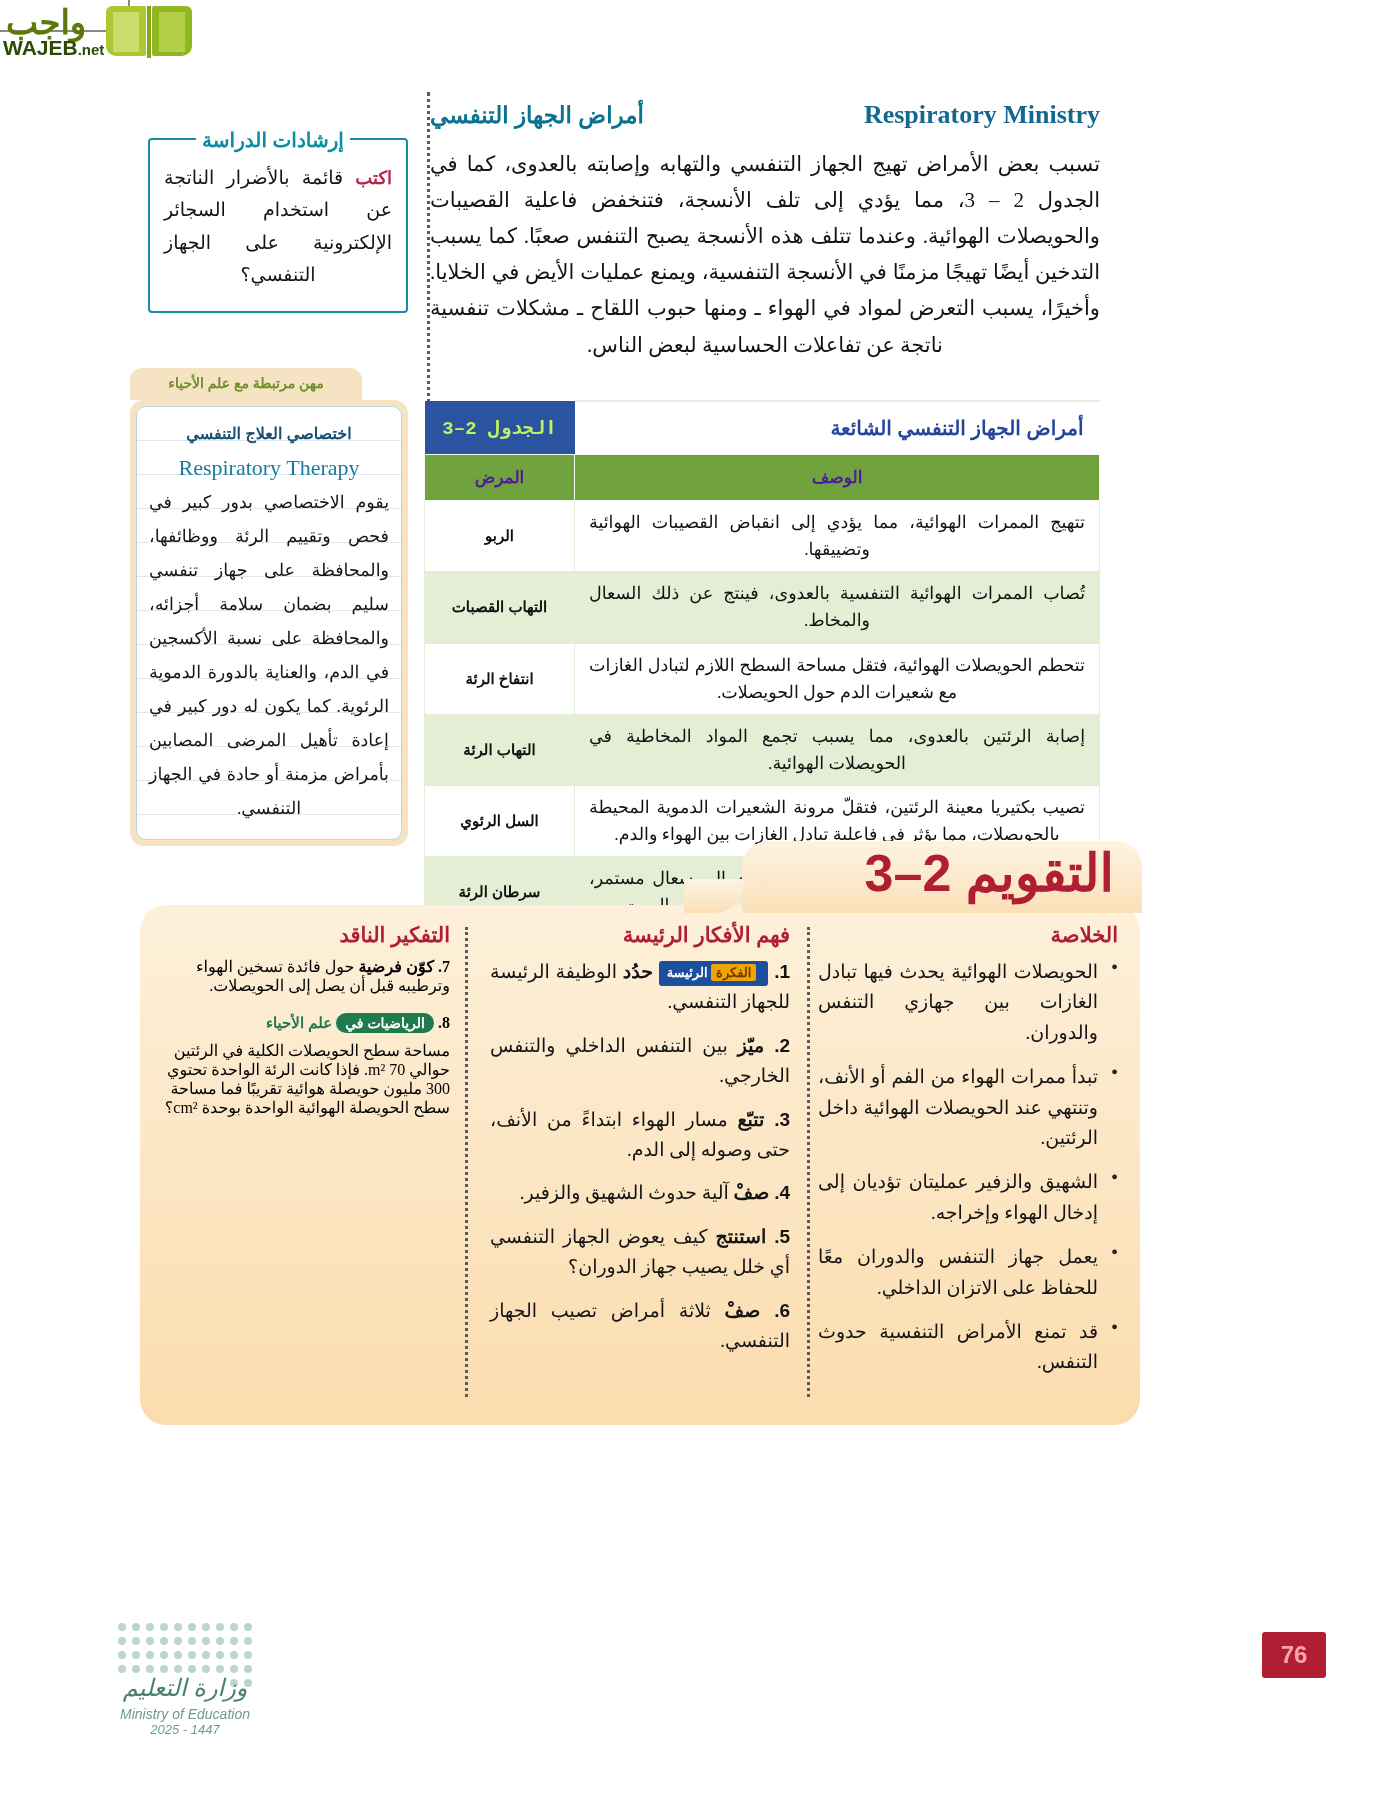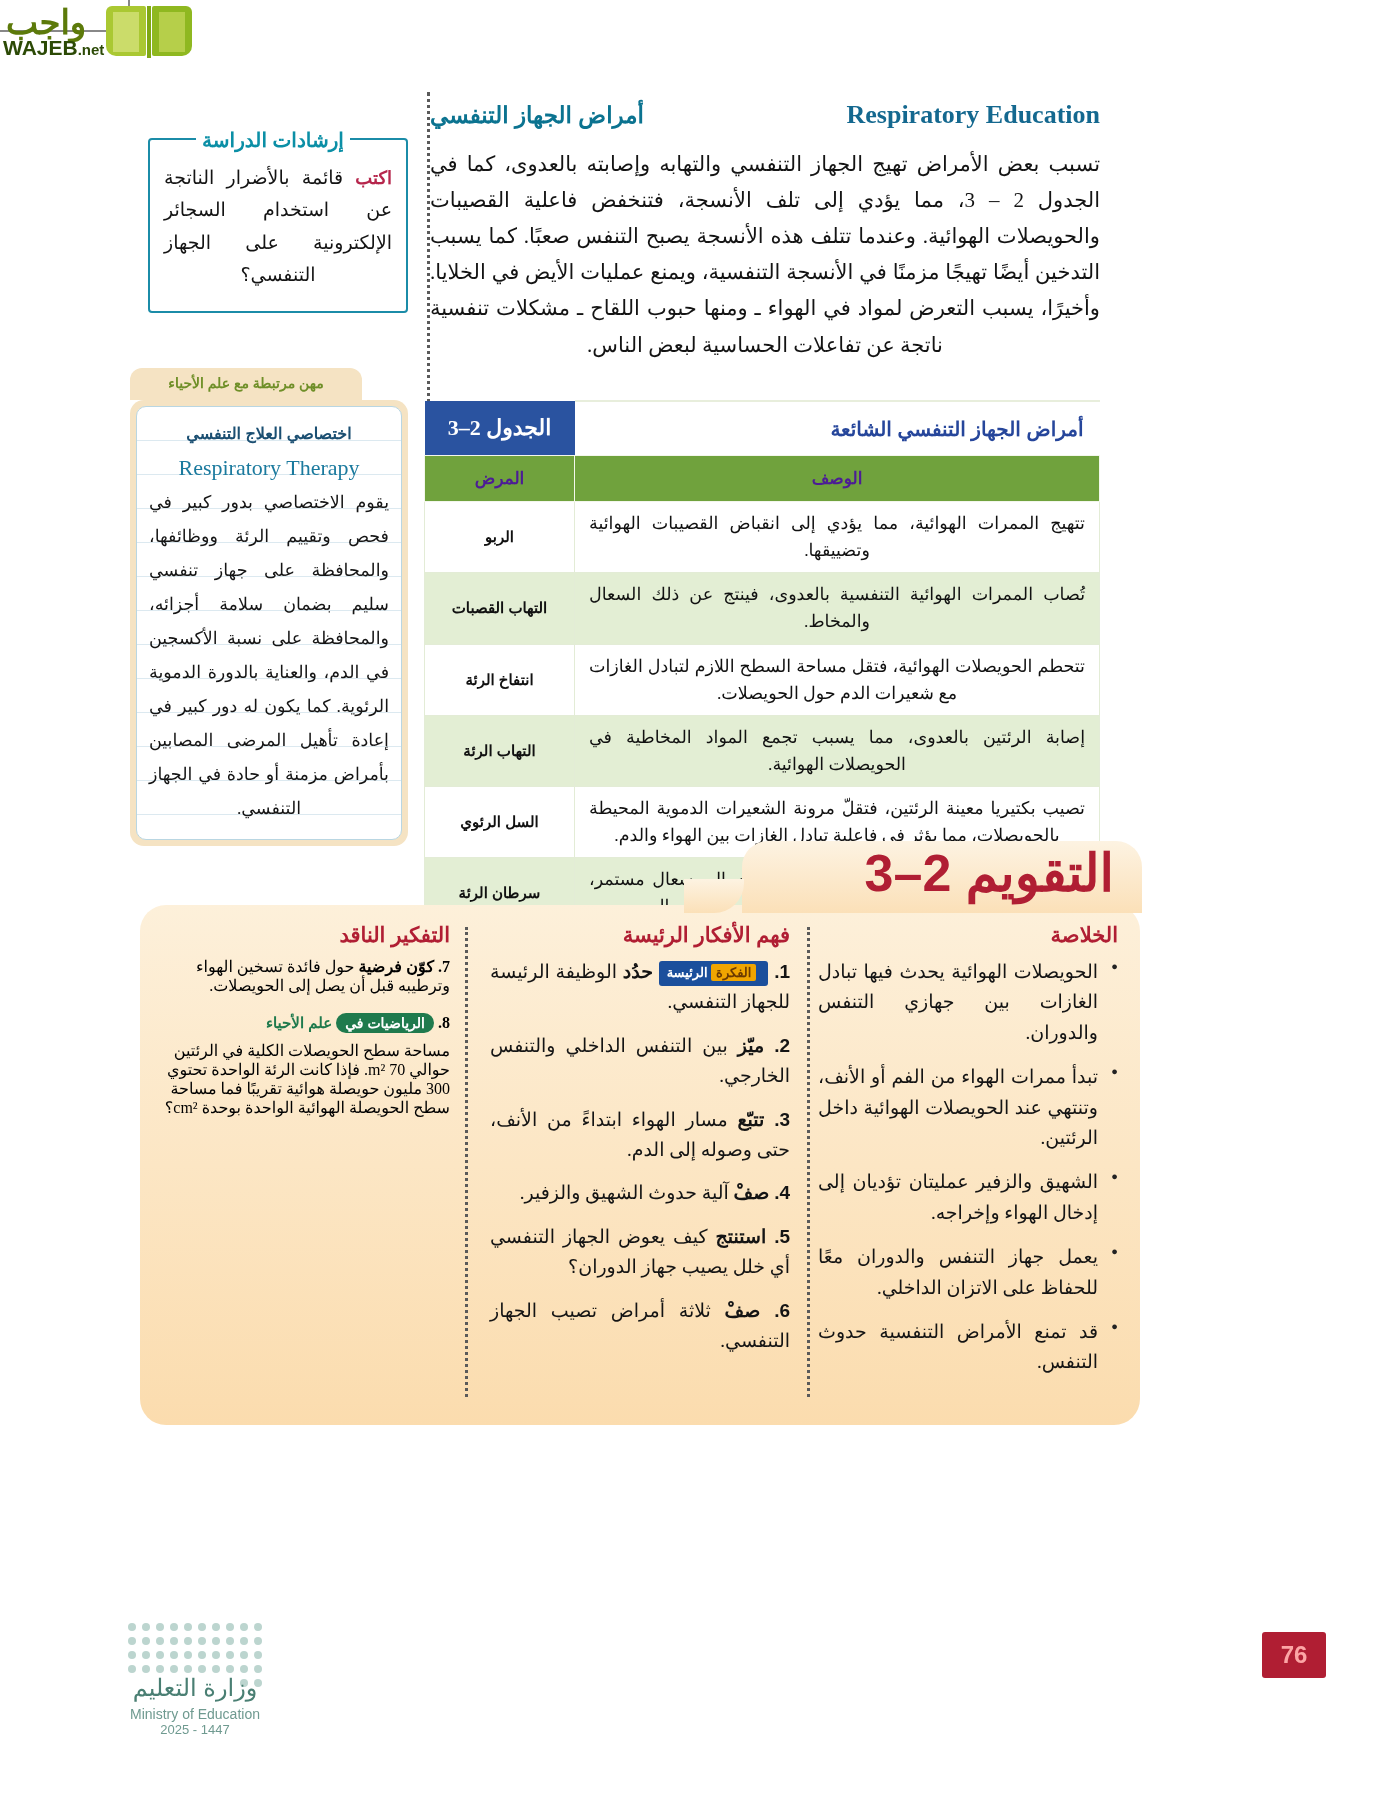--- a/index.html
+++ b/index.html
@@ -57,22 +57,22 @@
   .body-par { margin-top:16px; font-size:21px; line-height:1.72; color:#141414;
               text-align:justify; text-align-last:center; }
 
   
   .tbl-wrap { position:absolute; right:296px; top:400px; width:675px; }
   table.dis { border-collapse:collapse; width:100%; table-layout:fixed; }
   table.dis td, table.dis th { vertical-align:middle; }
   .th-title { background:#ffffff; color:#26469b; font-family:"Liberation Sans",sans-serif;
               font-weight:bold; font-size:20px; padding:14px 16px 14px 0; text-align:right;
               border-top:2px solid #e8eedc; }
-  .th-num { background:#2a53a0; color:#ffffff; font-family:Liberation Serif, serif;
-            font-weight:bold; font-size:22px; text-align:center; width:150px; padding:14px 4px; }
+  .th-num { background:#2a53a0; color:#bef264; font-family:Liberation Mono, monospace;
+            font-weight:bold; font-size:19px; text-align:center; width:150px; padding:14px 4px; }
   .hdr-green { background:#70a23d; color:#4c1d95; font-family:"Liberation Sans",sans-serif;
                font-weight:bold; font-size:17px; text-align:center; padding:12px 4px;
                border:1px solid #f3f7ec; }
   td.dname { font-family:"Liberation Sans",sans-serif; font-weight:bold; font-size:15px;
              color:#111; text-align:center; padding:8px 4px; border:1px solid #e3ecd6; }
   td.ddesc { font-size:17.5px; line-height:1.55; color:#111; text-align:justify;
              text-align-last:center; padding:8px 14px; border:1px solid #e3ecd6; }
   tr.odd td { background:#ffffff; }
   tr.even td { background:#e3eed4; }
 
@@ -143,21 +143,21 @@
   .badge-main i { font-style:normal; background:#f0a500; color:#6b3a00; padding:1px 5px;
                   border-radius:2px; margin-right:4px; }
   .badge-math { display:inline-block; background:#1f7a4d; color:#fff; font-size:14px;
                 font-family:"Liberation Sans",sans-serif; font-weight:bold;
                 padding:2px 9px; border-radius:10px; }
   .badge-math i { font-style:normal; }
   .tag-green { color:#1f7a4d; font-family:"Liberation Sans",sans-serif; font-weight:bold;
                font-size:15px; }
 
   
-  .moe { position:absolute; left:80px; top:1620px; width:230px; text-align:center; }
+  .moe { position:absolute; left:70px; top:1620px; width:230px; text-align:center;font-style:italic; }
   .moe .dots { height:46px; display:flex; flex-wrap:wrap; width:140px; margin:0 auto 8px 45px; }
   .moe .dots i { display:block; width:8px; height:8px; border-radius:50%;
                  background:#bcd5cf; margin:3px; }
   .moe .ar { font-family:"Liberation Sans",sans-serif; font-size:24px; color:#4a7f73;
              letter-spacing:2px; }
   .moe .en { font-family:"Liberation Sans",sans-serif; font-size:14px; color:#6f9a90;
              margin-top:4px; direction:ltr; }
   .moe .yr { font-family:"Liberation Sans",sans-serif; font-size:13px; color:#6f9a90;
              direction:ltr; }
   .pagenum { position:absolute; right:70px; top:1632px; width:64px; height:46px;
@@ -212,21 +212,21 @@
       <div class="inner">
         <div class="ctitle-ar">اختصاصي العلاج التنفسي</div>
         <div class="ctitle-en">Respiratory Therapy</div>
         <div class="ctext">يقوم الاختصاصي بدور كبير في فحص وتقييم الرئة ووظائفها، والمحافظة على جهاز تنفسي سليم بضمان سلامة أجزائه، والمحافظة على نسبة الأكسجين في الدم، والعناية بالدورة الدموية الرئوية. كما يكون له دور كبير في إعادة تأهيل المرضى المصابين بأمراض مزمنة أو حادة في الجهاز التنفسي.</div>
       </div>
     </div>
   </div>
 
   <div class="main-col">
     <div class="sec-head">
-      <div class="en">Respiratory Education</div>
+      <div class="en">Respiratory Ministry</div>
       <div class="ar">أمراض الجهاز التنفسي</div>
     </div>
     <div class="body-par">تسبب بعض الأمراض تهيج الجهاز التنفسي والتهابه وإصابته بالعدوى، كما في الجدول 2 – 3، مما يؤدي إلى تلف الأنسجة، فتنخفض فاعلية القصيبات والحويصلات الهوائية. وعندما تتلف هذه الأنسجة يصبح التنفس صعبًا. كما يسبب التدخين أيضًا تهيجًا مزمنًا في الأنسجة التنفسية، ويمنع عمليات الأيض في الخلايا. وأخيرًا، يسبب التعرض لمواد في الهواء ـ ومنها حبوب اللقاح ـ مشكلات تنفسية ناتجة عن تفاعلات الحساسية لبعض الناس.</div>
   </div>
 
   <div class="tbl-wrap">
     <table class="dis">
       <colgroup>
           <col style="width:525px">
           <col style="width:150px">

